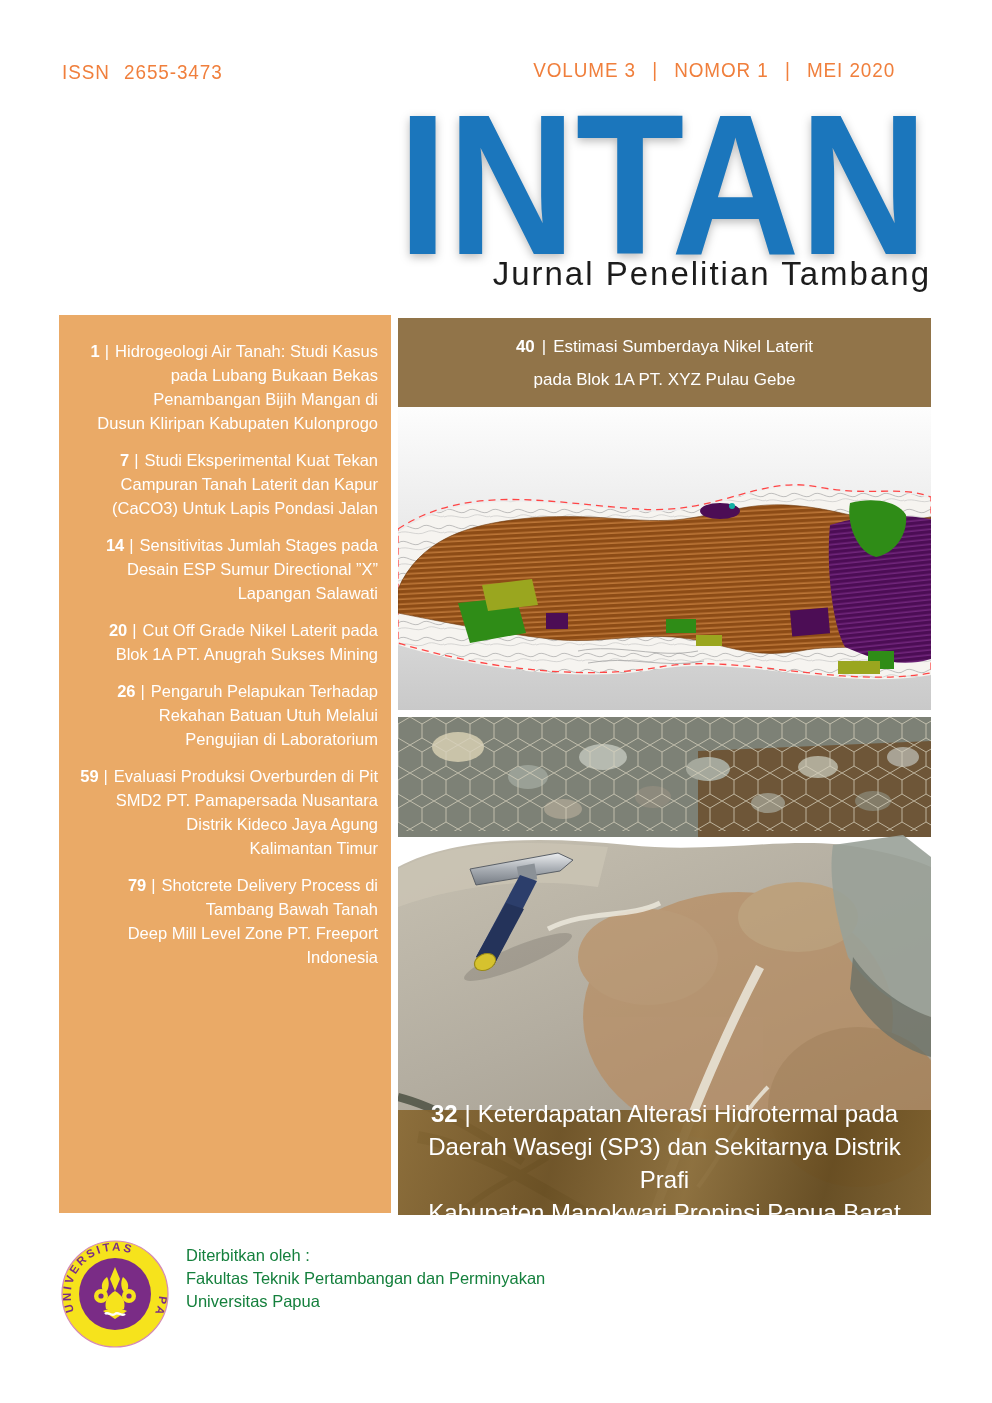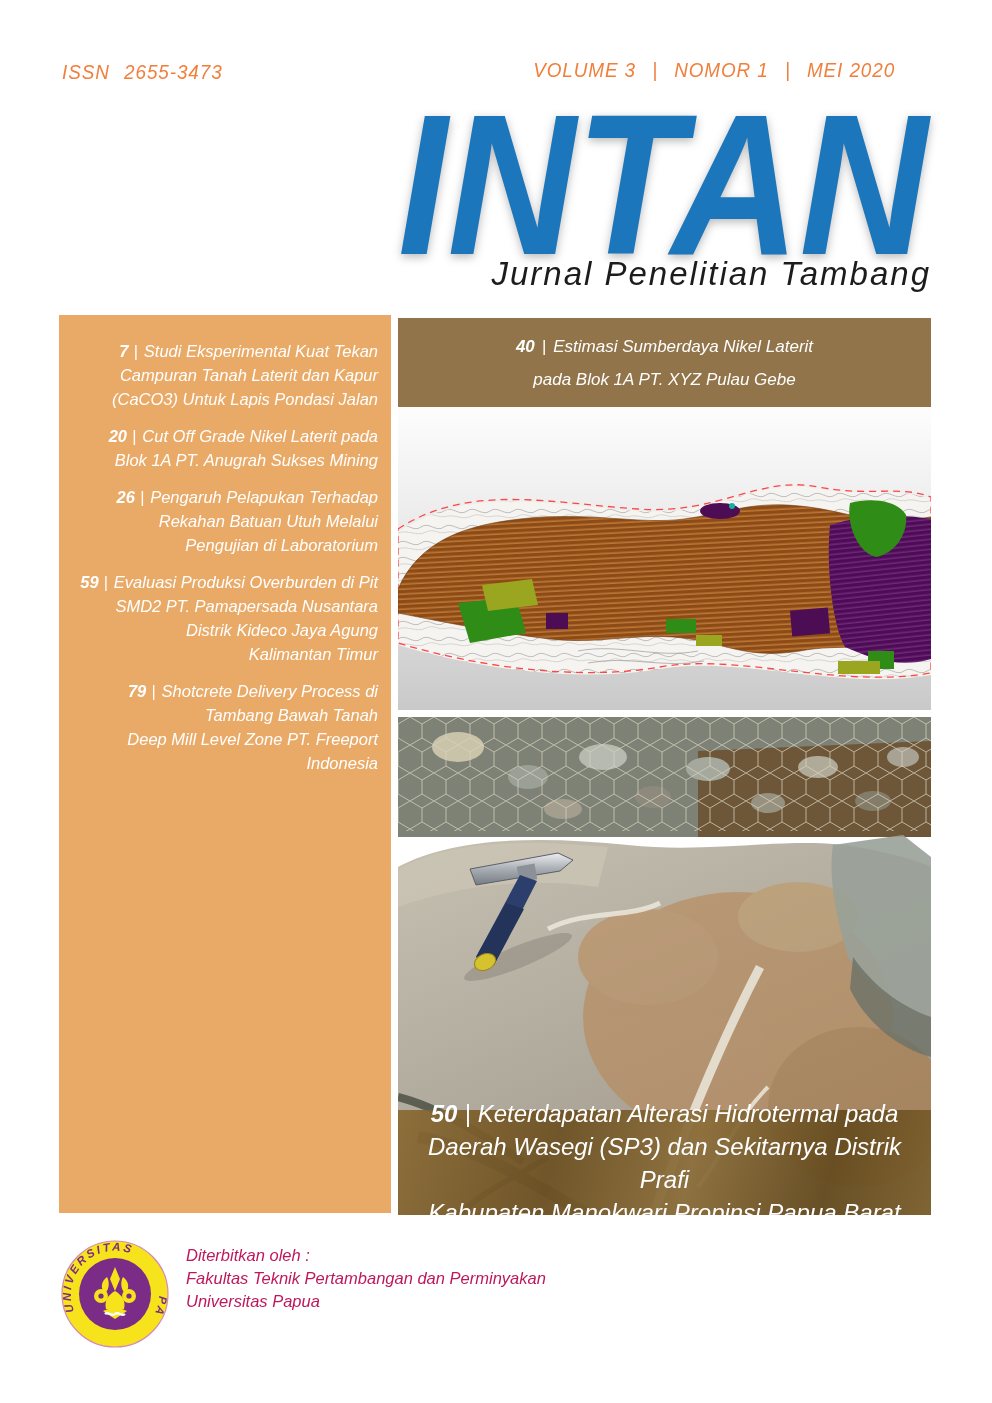--- a/index.html
+++ b/index.html
@@ -1,19 +1,19 @@
 <!DOCTYPE html>
 <html><head>
 <meta charset="utf-8">
 <style>
   * { margin:0; padding:0; box-sizing:border-box; }
   html,body { background:#ffffff; }
   #page {
     position:relative; width:956px; height:1403px; background:#ffffff;
-    font-family:"Liberation Sans", sans-serif; overflow:hidden;font-style:italic;
+    font-family:"Liberation Sans", sans-serif; overflow:hidden;
   }
   
   .issn {
     position:absolute; left:62px; top:60px; color:#F07F3C; font-size:21px;
     letter-spacing:1px; transform:scaleX(.9); transform-origin:0 50%;
     display:flex; gap:16px; white-space:nowrap;
   }
   .vol-line {
     position:absolute; right:61px; top:58px; color:#F07F3C; font-size:21px;
     letter-spacing:1px; transform:scaleX(.9); transform-origin:100% 50%;
@@ -52,21 +52,21 @@
   .banner-bottom {
     position:absolute; left:398px; top:1110px; width:533px; height:105px;
     background:linear-gradient(105deg, rgba(138,106,52,.93) 0%, rgba(108,80,34,.93) 30%,
        rgba(140,110,58,.93) 55%, rgba(100,74,30,.93) 80%, rgba(125,96,45,.93) 100%);
     color:#fff; display:flex; align-items:center; justify-content:center;
     text-align:center; font-size:24px; line-height:33px; padding:0 4px;
   }
   
   .logo { position:absolute; left:60px; top:1239px; }
   .publisher {
-    position:absolute; left:186px; top:1244px; color:#be185d;
+    position:absolute; left:186px; top:1244px; color:#15803d;
     font-size:16.5px; line-height:23px;
   }
 </style>
 </head>
 <body>
 
 <div id="page">
 
   <div class="issn">
     <span>ISSN</span>
@@ -79,23 +79,30 @@
     <span class="sep">|</span>
     <span>MEI 2020</span>
   </div>
 
   <svg class="title-svg" width="536" height="165">
     <text x="2" y="150" font-family="Liberation Sans, sans-serif" font-weight="bold" font-size="200" fill="#1B76BC" textLength="530" lengthAdjust="spacingAndGlyphs">INTAN</text>
   </svg>
   <div class="subtitle">Jurnal Penelitian Tambang</div>
 
   <div class="toc">
+    <div class="toc-item"><span class="toc-num">1</span><span class="toc-sep">|</span><span class="toc-title">Hidrogeologi Air Tanah: Studi Kasus
+pada Lubang Bukaan Bekas
+Penambangan Bijih Mangan di
+Dusun Kliripan Kabupaten Kulonprogo</span></div>
     <div class="toc-item"><span class="toc-num">7</span><span class="toc-sep">|</span><span class="toc-title">Studi Eksperimental Kuat Tekan
 Campuran Tanah Laterit dan Kapur
 (CaCO3) Untuk Lapis Pondasi Jalan</span></div>
+    <div class="toc-item"><span class="toc-num">14</span><span class="toc-sep">|</span><span class="toc-title">Sensitivitas Jumlah Stages pada
+Desain ESP Sumur Directional ”X”
+Lapangan Salawati</span></div>
     <div class="toc-item"><span class="toc-num">20</span><span class="toc-sep">|</span><span class="toc-title">Cut Off Grade Nikel Laterit pada
 Blok 1A PT. Anugrah Sukses Mining</span></div>
     <div class="toc-item"><span class="toc-num">26</span><span class="toc-sep">|</span><span class="toc-title">Pengaruh Pelapukan Terhadap
 Rekahan Batuan Utuh Melalui
 Pengujian di Laboratorium</span></div>
     <div class="toc-item"><span class="toc-num">59</span><span class="toc-sep">|</span><span class="toc-title">Evaluasi Produksi Overburden di Pit
 SMD2 PT. Pamapersada Nusantara
 Distrik Kideco Jaya Agung
 Kalimantan Timur</span></div>
     <div class="toc-item"><span class="toc-num">79</span><span class="toc-sep">|</span><span class="toc-title">Shotcrete Delivery Process di
@@ -212,21 +219,21 @@
         <rect x="120" y="148" width="18" height="16" transform="rotate(-10 129 156)" fill="#8b9197"></rect>
         <polygon points="122,158 139,164 96,248 78,240" fill="#2c3e6b"></polygon>
         <polygon points="108,186 126,192 96,248 78,240" fill="#24335a"></polygon>
         <ellipse cx="87" cy="245" rx="11" ry="8" transform="rotate(-24 87 245)" fill="#d6c22e" stroke="#9a8a1a" stroke-width="1"></ellipse>
       </g>
     </svg>
   </div>
 
   <div class="banner-bottom">
     <div>
-      <span class="num">50</span><span class="banner-sep">|</span><span class="banner-title">Keterdapatan Alterasi Hidrotermal pada
+      <span class="num">32</span><span class="banner-sep">|</span><span class="banner-title">Keterdapatan Alterasi Hidrotermal pada
 Daerah Wasegi (SP3) dan Sekitarnya Distrik Prafi
 Kabupaten Manokwari Propinsi Papua Barat</span>
     </div>
   </div>
 
   <svg class="logo" width="110" height="110" viewBox="0 0 110 110">
     <circle cx="55" cy="55" r="53" fill="#F6E31C" stroke="#d58ab4" stroke-width="1.2"></circle>
     <circle cx="55" cy="55" r="36" fill="#7A2C86"></circle>
     <defs>
       <path id="ringPath" d="M 16,76 A 44 44 0 1 1 94,76"></path>

